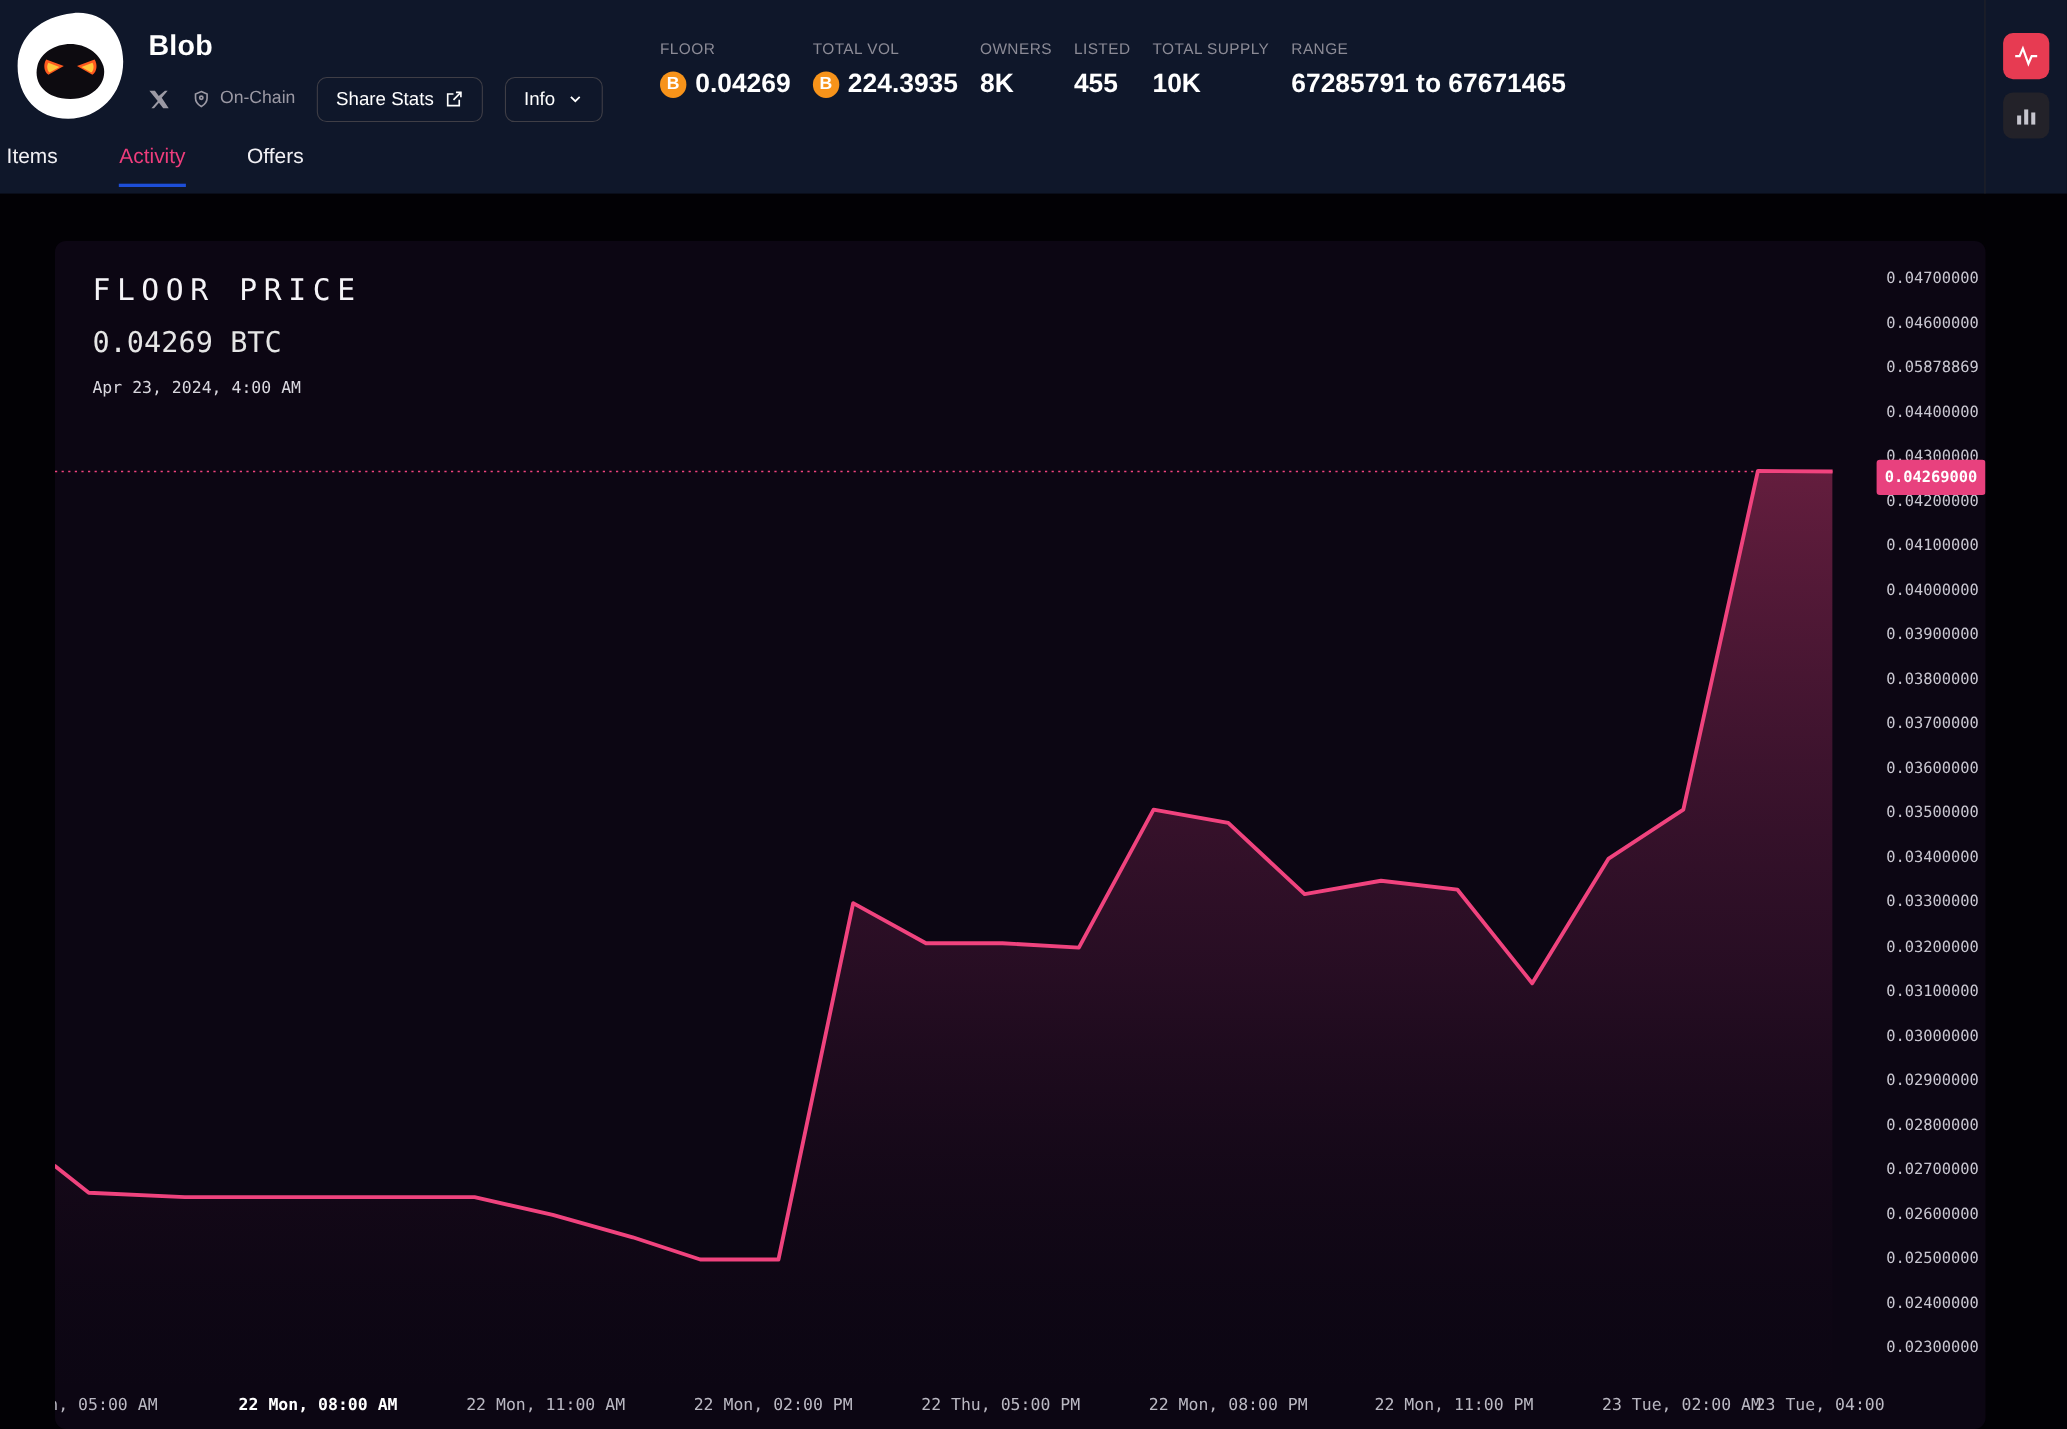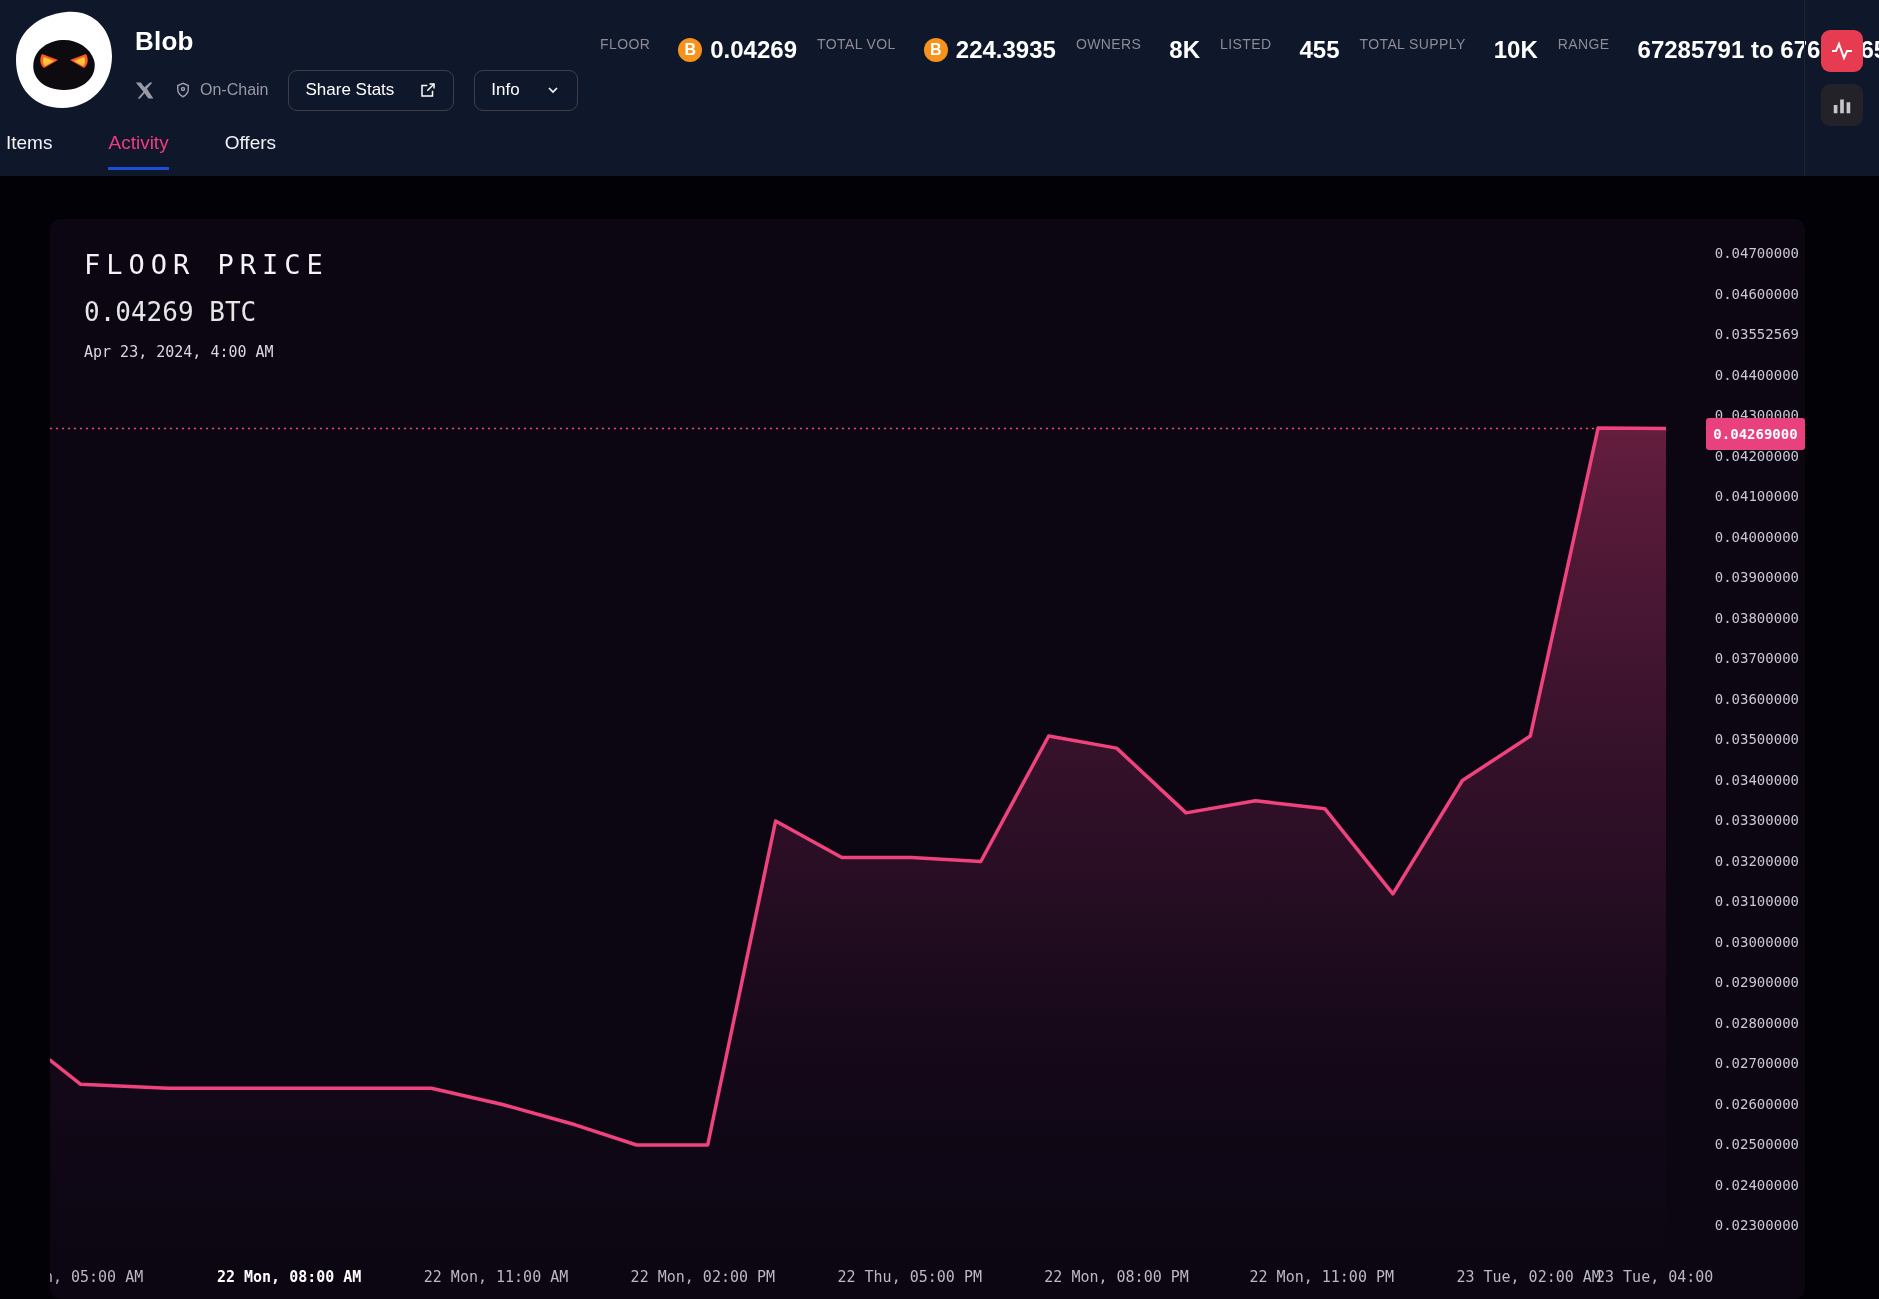--- a/index.html
+++ b/index.html
@@ -10,27 +10,27 @@
   }
   
   .top{position:absolute;left:0;top:0;width:1879px;height:176px;background:#0f172a;}
   .logo{position:absolute;left:14px;top:10px;width:100px;height:100px;}
   .title-block{position:absolute;left:135px;top:26px;}
   .title{font-size:26px;font-weight:700;letter-spacing:.2px;}
   .social-row{display:flex;align-items:center;gap:20px;margin-top:12px;height:42px;}
   .x-icon{display:flex;align-items:center;cursor:pointer;}
   .onchain{display:flex;align-items:center;gap:8px;color:#9b99a4;font-size:16px;cursor:pointer;}
   .btn{
-    display:flex;align-items:center;gap:25px;height:41px;padding:4px 16px;
+    display:flex;align-items:center;gap:10px;height:41px;padding:4px 16px;
     background:transparent;border:1px solid #3f3e46;border-radius:9px;
     color:#fff;font-size:17px;font-family:"Liberation Sans",sans-serif;cursor:pointer;
   }
   
   .stats{position:absolute;left:600px;top:36px;display:flex;gap:20px;}
-  .stat{display:flex;flex-direction:row;gap:28px;}
+  .stat{display:flex;flex-direction:column;gap:11px;}
   .stat-label{font-size:14px;color:#8c8b96;letter-spacing:.4px;white-space:nowrap;}
   .stat-value{display:flex;align-items:center;gap:8px;font-size:24px;font-weight:700;white-space:nowrap;}
   .btc-badge{
     width:24px;height:24px;border-radius:50%;background:#f7931a;color:#fff;
     font-size:16px;font-weight:700;display:flex;align-items:center;justify-content:center;
   }
   
   .right-rail{
     position:absolute;right:0;top:0;width:75px;height:176px;border-left:1px solid #232228;
     display:flex;flex-direction:column;align-items:center;gap:12px;padding-top:30px;box-sizing:border-box;
@@ -190,21 +190,21 @@
       </linearGradient>
     </defs>
     <path id="area-path" fill="url(#areaGrad)" d="M0.0 841.0 L30.7 865.3 L118.0 869.3 L237.6 869.3 L308.7 869.3 L381.4 869.3 L452.5 885.5 L525.2 905.8 L586.6 926.0 L657.7 926.0 L725.6 602.0 L791.8 638.5 L861.3 638.5 L930.8 642.5 L998.7 517.0 L1066.6 529.1 L1136.0 593.9 L1205.5 581.7 L1275.0 589.8 L1342.9 674.9 L1412.4 561.5 L1480.3 517.0 L1548.1 209.1 L1616.0 209.6 L 1616 1039 L 0 1039 Z"></path>
     <line id="ref-line" x1="0" x2="1616" stroke="#f0437e" stroke-width="1.5" stroke-dasharray="2 4" y1="209.6" y2="209.6"></line>
     <path id="line-path" fill="none" stroke="#f0437e" stroke-width="3.5" stroke-linejoin="round" stroke-linecap="round" d="M0.0 841.0 L30.7 865.3 L118.0 869.3 L237.6 869.3 L308.7 869.3 L381.4 869.3 L452.5 885.5 L525.2 905.8 L586.6 926.0 L657.7 926.0 L725.6 602.0 L791.8 638.5 L861.3 638.5 L930.8 642.5 L998.7 517.0 L1066.6 529.1 L1136.0 593.9 L1205.5 581.7 L1275.0 589.8 L1342.9 674.9 L1412.4 561.5 L1480.3 517.0 L1548.1 209.1 L1616.0 209.6"></path>
   </svg>
 
   <div class="y-axis" id="y-axis">
       <span style="top: 26px;">0.04700000</span>
       <span style="top: 66.5px;">0.04600000</span>
-      <span style="top: 107px;">0.03552569</span>
+      <span style="top: 107px;">0.05878869</span>
       <span style="top: 147.5px;">0.04400000</span>
       <span style="top: 188px;">0.04300000</span>
       <span style="top: 228.5px;">0.04200000</span>
       <span style="top: 269px;">0.04100000</span>
       <span style="top: 309.5px;">0.04000000</span>
       <span style="top: 350px;">0.03900000</span>
       <span style="top: 390.5px;">0.03800000</span>
       <span style="top: 431px;">0.03700000</span>
       <span style="top: 471.5px;">0.03600000</span>
       <span style="top: 512px;">0.03500000</span>

